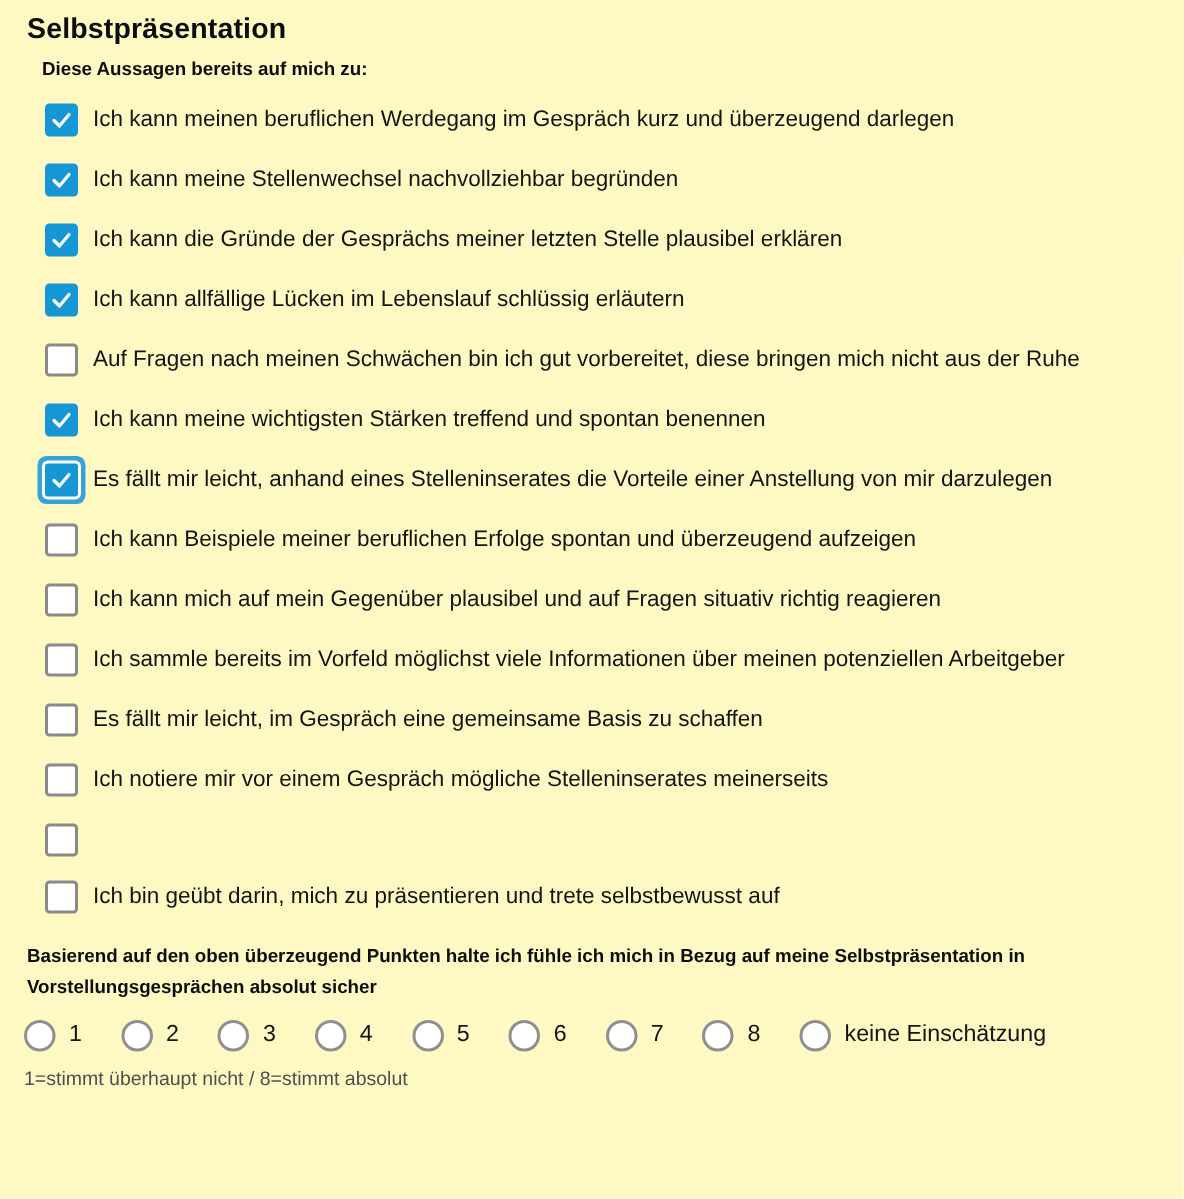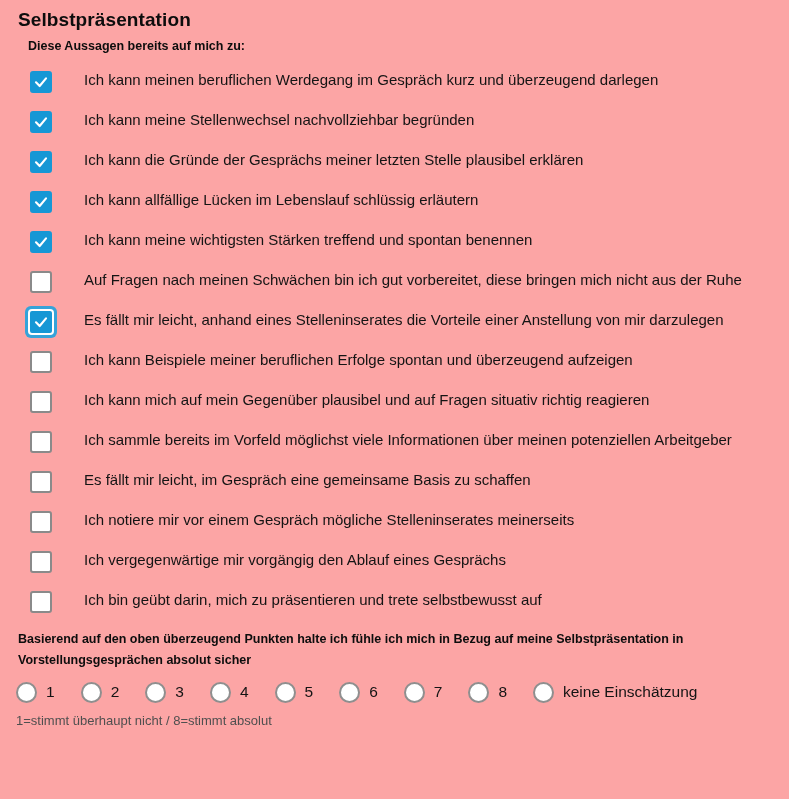--- a/index.html
+++ b/index.html
@@ -8,21 +8,21 @@
     background: #ffffff;
     font-family: "Liberation Sans", sans-serif;
     color: #111111;
   }
   .page {
     width: 789px;
     height: 799px;
     box-sizing: border-box;
     padding: 8px 18px 0 18px;
     overflow: hidden;
-    background: #fca5a5;
+    background: #fef9c3;
   }
   h1.page-title {
     margin: 0;
     font-size: 19px;
     line-height: 24px;
     font-weight: bold;
     letter-spacing: 0.1px;
     color: #0d0d0d;
   }
   .subtitle {
@@ -31,23 +31,22 @@
     line-height: 16px;
     font-weight: bold;
     color: #0d0d0d;
   }
   .checklist {
     margin-top: 13px;
     margin-left: 12px;
   }
   .row {
     display: flex;
-    align-items: flex-end;
+    align-items: flex-start;
     margin-bottom: 14px;
-    gap: 22px;
   }
   .checkbox {
     flex: 0 0 auto;
     width: 22px;
     height: 22px;
     box-sizing: border-box;
     border: 2px solid var(--checkbox-border, #8a8a8a);
     border-radius: 3px;
     background: #ffffff;
     margin-top: 2px;
@@ -161,36 +160,36 @@
 
   <div class="row checked">
     <span class="checkbox">
       <svg class="check" viewBox="0 0 24 24">
         <polyline points="4.5 12.5 10 18 19.5 6.5" fill="none" stroke="#ffffff" stroke-width="3.2" stroke-linecap="round" stroke-linejoin="round"></polyline>
       </svg>
     </span>
     <span class="label">Ich kann allfällige Lücken im Lebenslauf schlüssig erläutern</span>
   </div>
 
+  <div class="row">
+    <span class="checkbox">
+      
+    </span>
+    <span class="label">Auf Fragen nach meinen Schwächen bin ich gut vorbereitet, diese bringen mich nicht aus der Ruhe</span>
+  </div>
+
   <div class="row checked">
     <span class="checkbox">
       <svg class="check" viewBox="0 0 24 24">
         <polyline points="4.5 12.5 10 18 19.5 6.5" fill="none" stroke="#ffffff" stroke-width="3.2" stroke-linecap="round" stroke-linejoin="round"></polyline>
       </svg>
     </span>
     <span class="label">Ich kann meine wichtigsten Stärken treffend und spontan benennen</span>
   </div>
 
-  <div class="row">
-    <span class="checkbox">
-      
-    </span>
-    <span class="label">Auf Fragen nach meinen Schwächen bin ich gut vorbereitet, diese bringen mich nicht aus der Ruhe</span>
-  </div>
-
   <div class="row checked focused">
     <span class="checkbox">
       <svg class="check" viewBox="0 0 24 24">
         <polyline points="4.5 12.5 10 18 19.5 6.5" fill="none" stroke="#ffffff" stroke-width="3.2" stroke-linecap="round" stroke-linejoin="round"></polyline>
       </svg>
     </span>
     <span class="label">Es fällt mir leicht, anhand eines Stelleninserates die Vorteile einer Anstellung von mir darzulegen</span>
   </div>
 
   <div class="row">
@@ -225,21 +224,20 @@
     <span class="checkbox">
       
     </span>
     <span class="label">Ich notiere mir vor einem Gespräch mögliche Stelleninserates meinerseits</span>
   </div>
 
   <div class="row">
     <span class="checkbox">
       
     </span>
-    <span class="label">Ich vergegenwärtige mir vorgängig den Ablauf eines Gesprächs</span>
   </div>
 
   <div class="row">
     <span class="checkbox">
       
     </span>
     <span class="label">Ich bin geübt darin, mich zu präsentieren und trete selbstbewusst auf</span>
   </div>
 </div>
 

